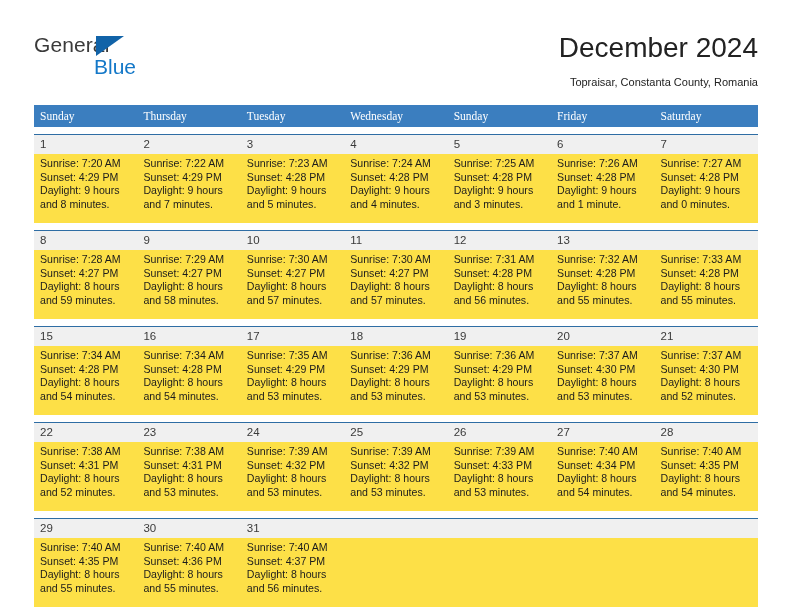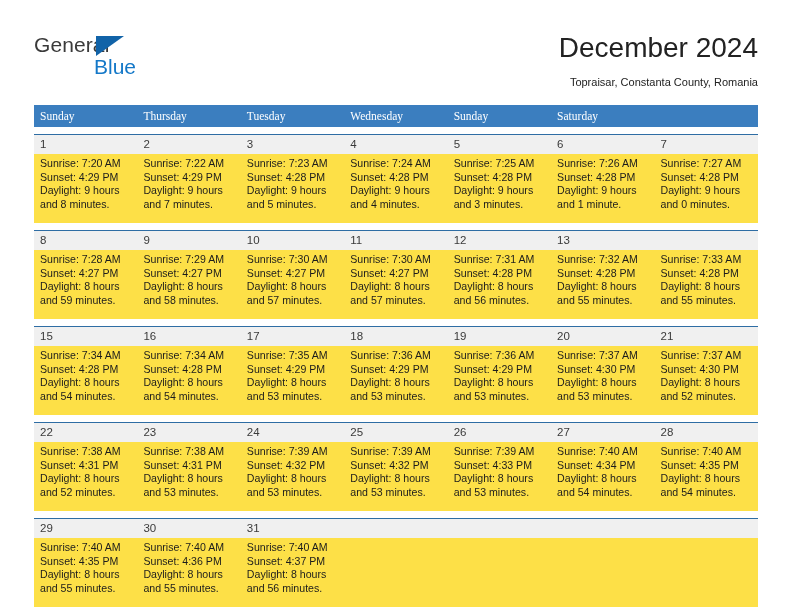--- a/index.html
+++ b/index.html
@@ -168,20 +168,21 @@
   </div>
 
   <div class="calendar">
 
     <div class="dow-row">
       <div class="dow-cell">Sunday</div>
       <div class="dow-cell">Thursday</div>
       <div class="dow-cell">Tuesday</div>
       <div class="dow-cell">Wednesday</div>
       <div class="dow-cell">Sunday</div>
+      <div class="dow-cell">Friday</div>
       <div class="dow-cell">Saturday</div>
     </div>
 
     <div class="week">
       <div class="week-numbers">
         <div class="num-cell">1</div>
         <div class="num-cell">2</div>
         <div class="num-cell">3</div>
         <div class="num-cell">4</div>
         <div class="num-cell">5</div>

